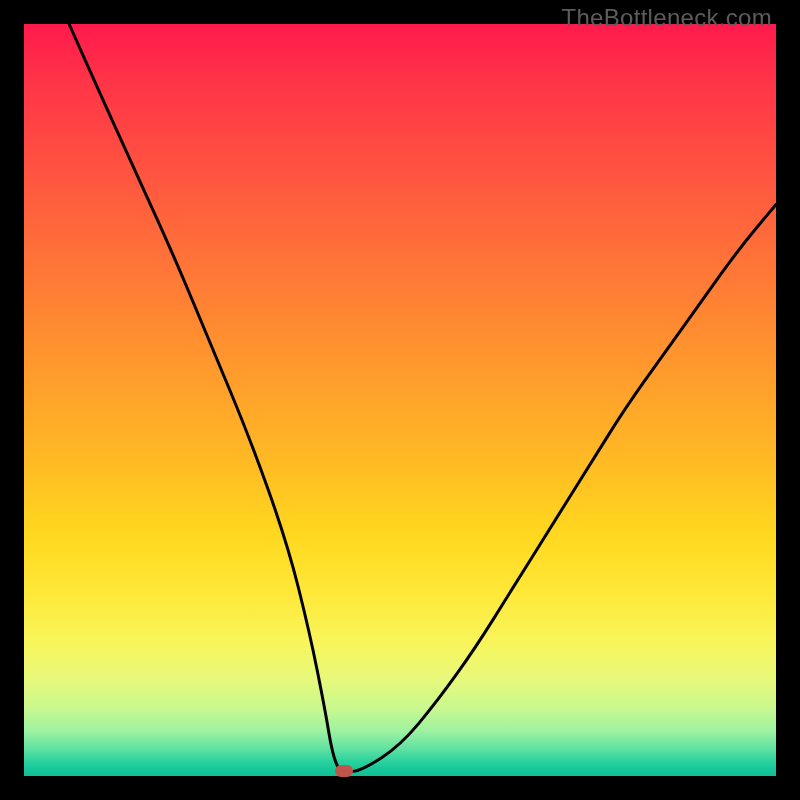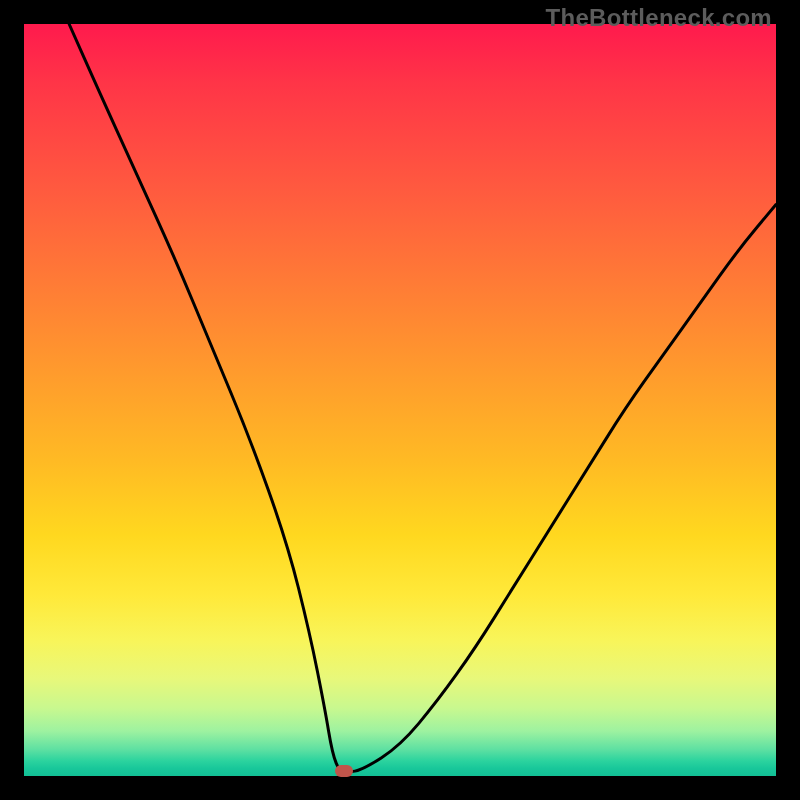--- a/index.html
+++ b/index.html
@@ -36,21 +36,21 @@
       #12bf95 100%
     );
     box-sizing: border-box;
   }
   .watermark {
     position: absolute;
     top: 4px;
     right: 28px;
     font-family: "Segoe UI", Arial, Helvetica, sans-serif;
     font-size: 24px;
-    font-weight: 700;
+    font-weight: 400;
     color: #5c5c5c;
     letter-spacing: 0.3px;
     z-index: 10;
     margin-left: 15px;
   }
   svg.curve {
     position: absolute;
     left: 0;
     top: 0;
     width: 752px;

